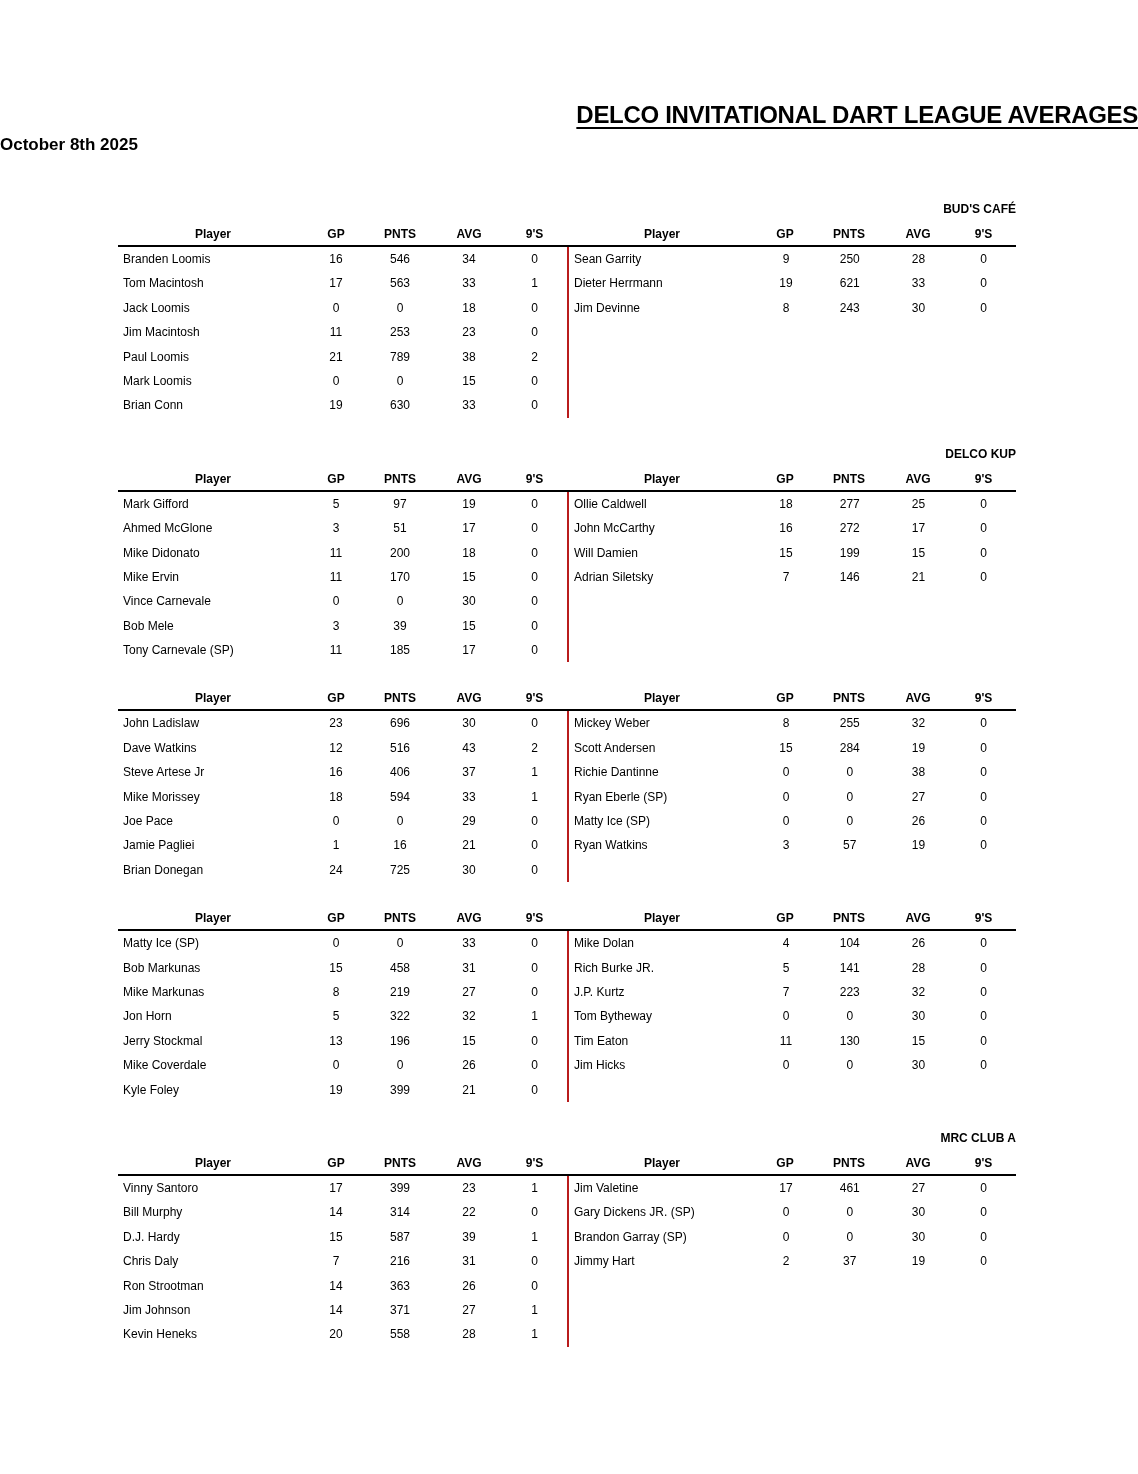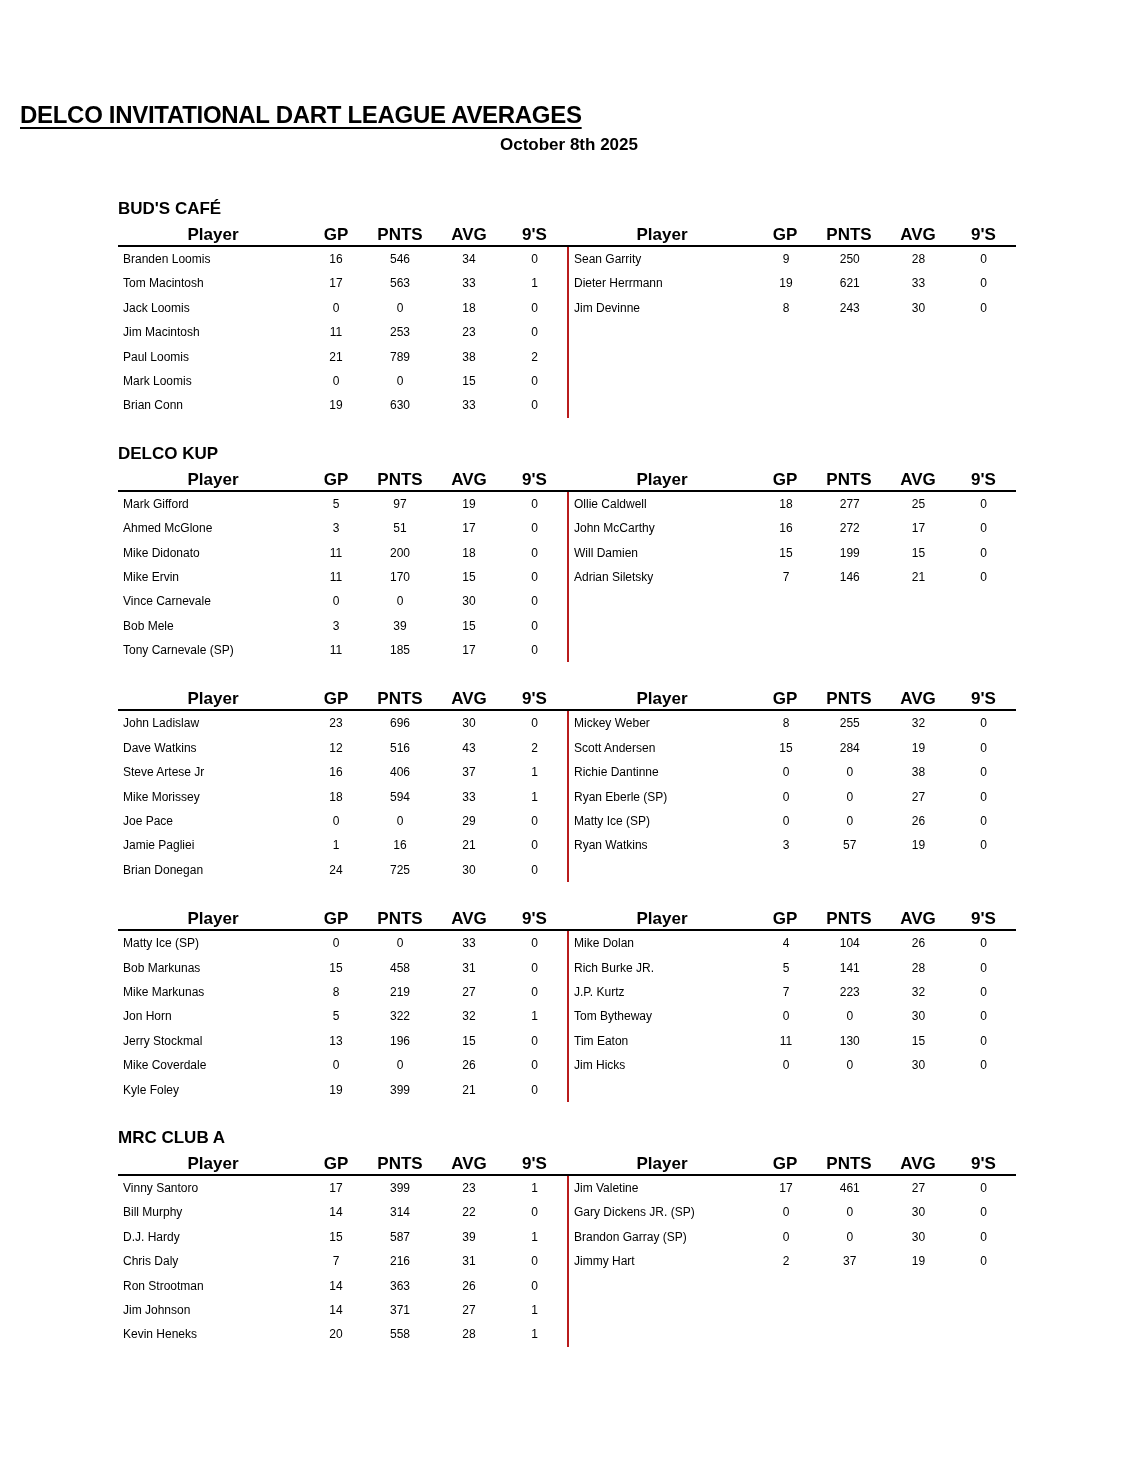--- a/index.html
+++ b/index.html
@@ -6,60 +6,60 @@
   body {
     width: 1138px;
     height: 1474px;
     background: #ffffff;
     color: #000000;
     font-family: "Liberation Sans", sans-serif;
     overflow: hidden;
   }
   .doc-title {
     margin-top: 101px;
-    text-align: left;
+    text-align: right;
     font-size: 24px;
     font-weight: bold;
     letter-spacing: -0.3px;
     text-decoration: underline;
     text-decoration-thickness: 2px;
     text-underline-offset: 4px;
     padding-left: 20px;
   }
   .doc-subtitle {
-    text-align: center;
+    text-align: left;
     font-size: 17px;
     font-weight: bold;
     margin-top: 6px;
   }
   .sections {
     width: 898px;
     margin: 44px 0 0 118px;
   }
   .section { margin-bottom: 26px; }
   .section-title {
-    text-align: left;
+    text-align: right;
     font-weight: bold;
-    font-size: 17px;
+    font-size: 12px;
     height: 20px;
     line-height: 20px;
     margin-bottom: 5px;
   }
   .header-row {
     display: flex;
     border-bottom: 2px solid #000;
   }
   .half-header {
     display: flex;
     width: 449px;
   }
   .hcell {
     box-sizing: border-box;
     font-weight: bold;
-    font-size: 17px;
+    font-size: 12px;
     height: 21px;
     line-height: 21px;
     text-align: center;
   }
   .table-rows-wrap {
     display: flex;
     align-items: stretch;
   }
   .rows { width: 449px; box-sizing: border-box; }
   .rows.right { border-left: 2px solid #b91c1c; }

